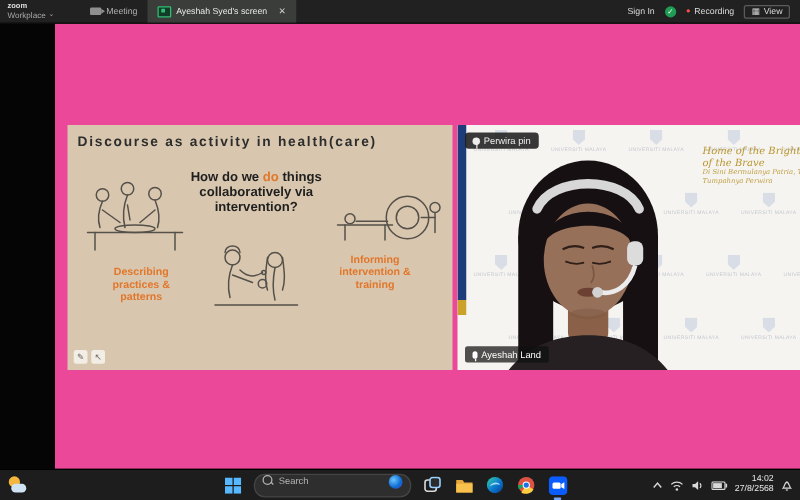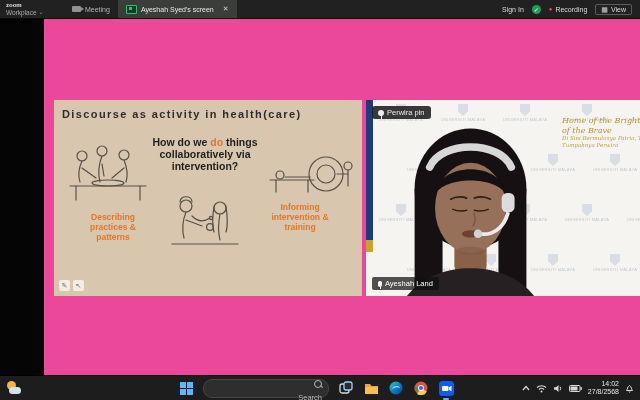--- a/index.html
+++ b/index.html
@@ -76,22 +76,22 @@
   .mic-ico{width:4px;height:6px;background:#fff;border-radius:2px;position:relative;}
   .mic-ico::after{content:"";position:absolute;left:1.5px;top:6px;width:1px;height:2px;background:#fff;}
 
   
   .taskbar{position:absolute;left:0;right:0;bottom:0;height:24px;background:#1d1d1d;z-index:40;
            border-top:1px solid #000;display:flex;align-items:center;}
   .weather{position:absolute;left:6px;top:4px;width:16px;height:16px;}
   .w-sun{position:absolute;left:1px;top:1px;width:9px;height:9px;border-radius:50%;background:#f5b63d;}
   .w-cloud{position:absolute;left:3px;top:7px;width:12px;height:7px;border-radius:4px;background:#cfe3f5;}
   .tb-center{position:absolute;left:178px;top:0;height:24px;display:flex;align-items:center;gap:9px;}
-  .searchpill{display:flex;align-items:flex-end;gap:5px;width:112px;height:17px;background:#2e2e2e;
-              border:1px solid #454545;border-radius:9px;padding:0 6px;color:#b5b5b5;font-size:7.5px;flex-direction:column;}
+  .searchpill{display:flex;align-items:flex-start;gap:5px;width:112px;height:17px;background:#2e2e2e;
+              border:1px solid #454545;border-radius:9px;padding:0 6px;color:#b5b5b5;font-size:7.5px;}
   .mag{width:6px;height:6px;border:1.3px solid #b5b5b5;border-radius:50%;position:relative;flex:0 0 auto;}
   .mag::after{content:"";position:absolute;left:5px;top:5px;width:3px;height:1.3px;background:#b5b5b5;transform:rotate(45deg);}
   .bing{margin-left:auto;width:11px;height:11px;border-radius:50%;
         background:radial-gradient(circle at 35% 35%,#6cc3ff,#0b6ad1 60%,#6a3fd8);}
   .tb-icon{width:16px;height:16px;display:flex;align-items:center;justify-content:center;position:relative;}
   .run-ind{position:absolute;bottom:-4px;left:5px;width:6px;height:2px;border-radius:1px;background:#7aa7ff;}
   .tray{position:absolute;right:6px;top:0;height:24px;display:flex;align-items:center;gap:6px;}
   .clock{font-size:7px;line-height:8px;color:#e8e8e8;text-align:right;}
 </style>
 </head>

